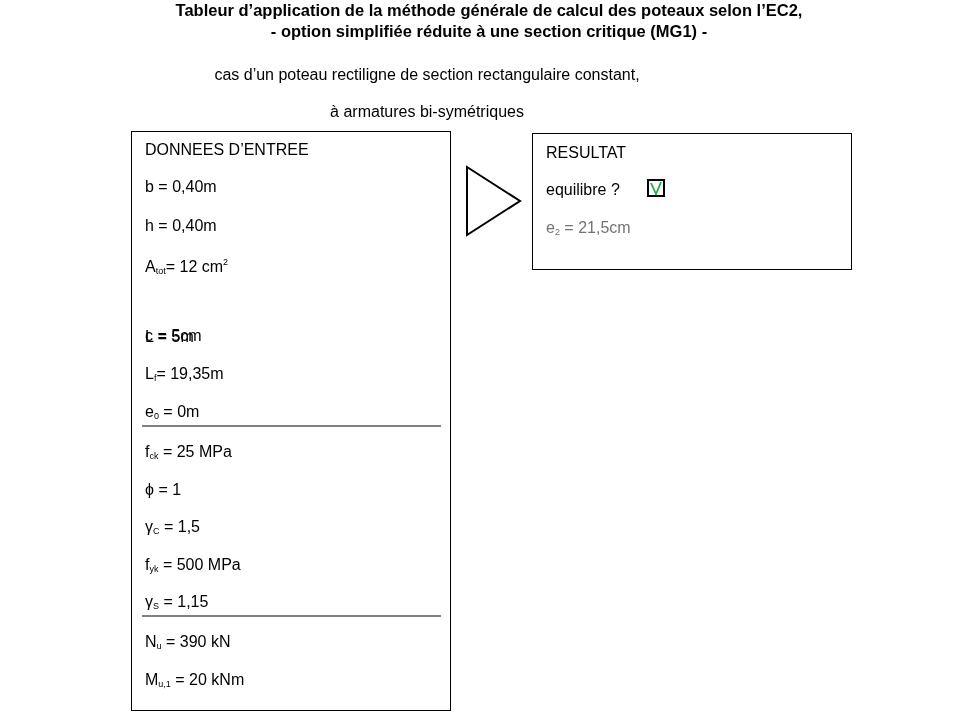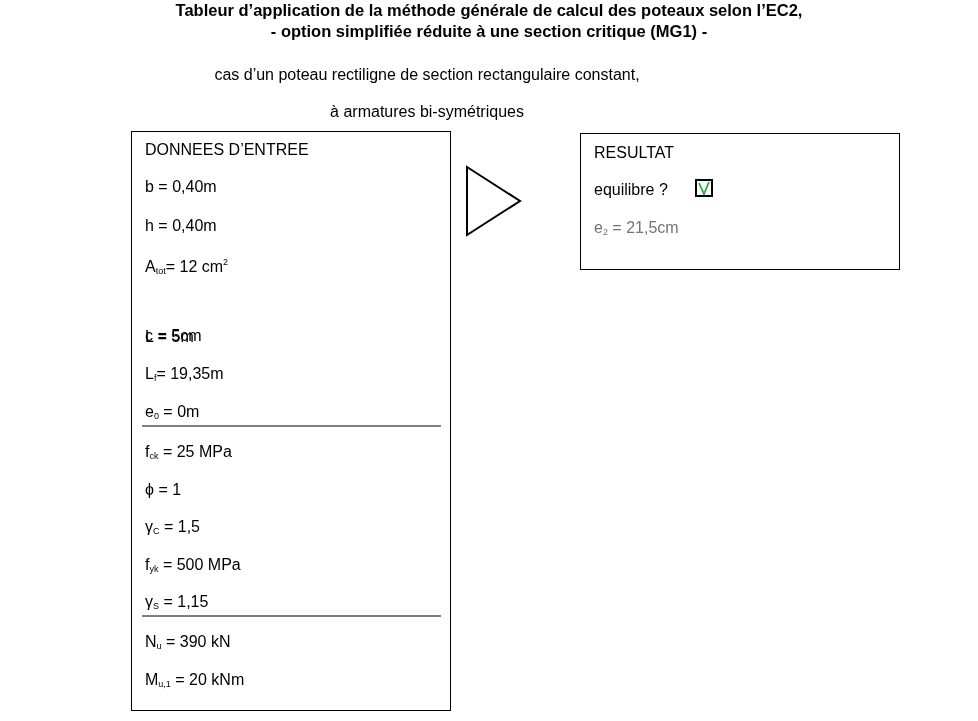--- a/index.html
+++ b/index.html
@@ -8,21 +8,21 @@
     .title { position:absolute; left:0; width:978px; text-align:center;
              font-weight:bold; font-size:16.5px; line-height:21px; }
     .t1 { top:0px; }
     .t2 { top:21px; }
     .sub { position:absolute; left:0; width:854px; text-align:center;
            font-size:16px; line-height:22px; }
     .s1 { top:64px; }
     .s2 { top:101px; }
     .box { position:absolute; border:1.5px solid #000; box-sizing:border-box; background:#fff; }
     .input-box { left:131px; top:131px; width:320px; height:580px; }
-    .result-box { left:532px; top:133px; width:320px; height:137px;margin-left:48px; }
+    .result-box { left:532px; top:133px; width:320px; height:137px; }
     .row { position:absolute; left:13px; font-size:16px; line-height:20px; white-space:nowrap; }
     .sep { position:absolute; left:10px; width:299px; height:2px; background:#808080; }
     sub, sup { font-size:9px; }
     sub { vertical-align:-2px; }
     sup { vertical-align:7px; }
     .arrow { position:absolute; left:465px; top:165px; }
     .check { position:absolute; left:114px; top:45px; width:18px; height:18px;
              border:2px solid #000; box-sizing:border-box; }
     .green { color:#737373; }
   </style>

